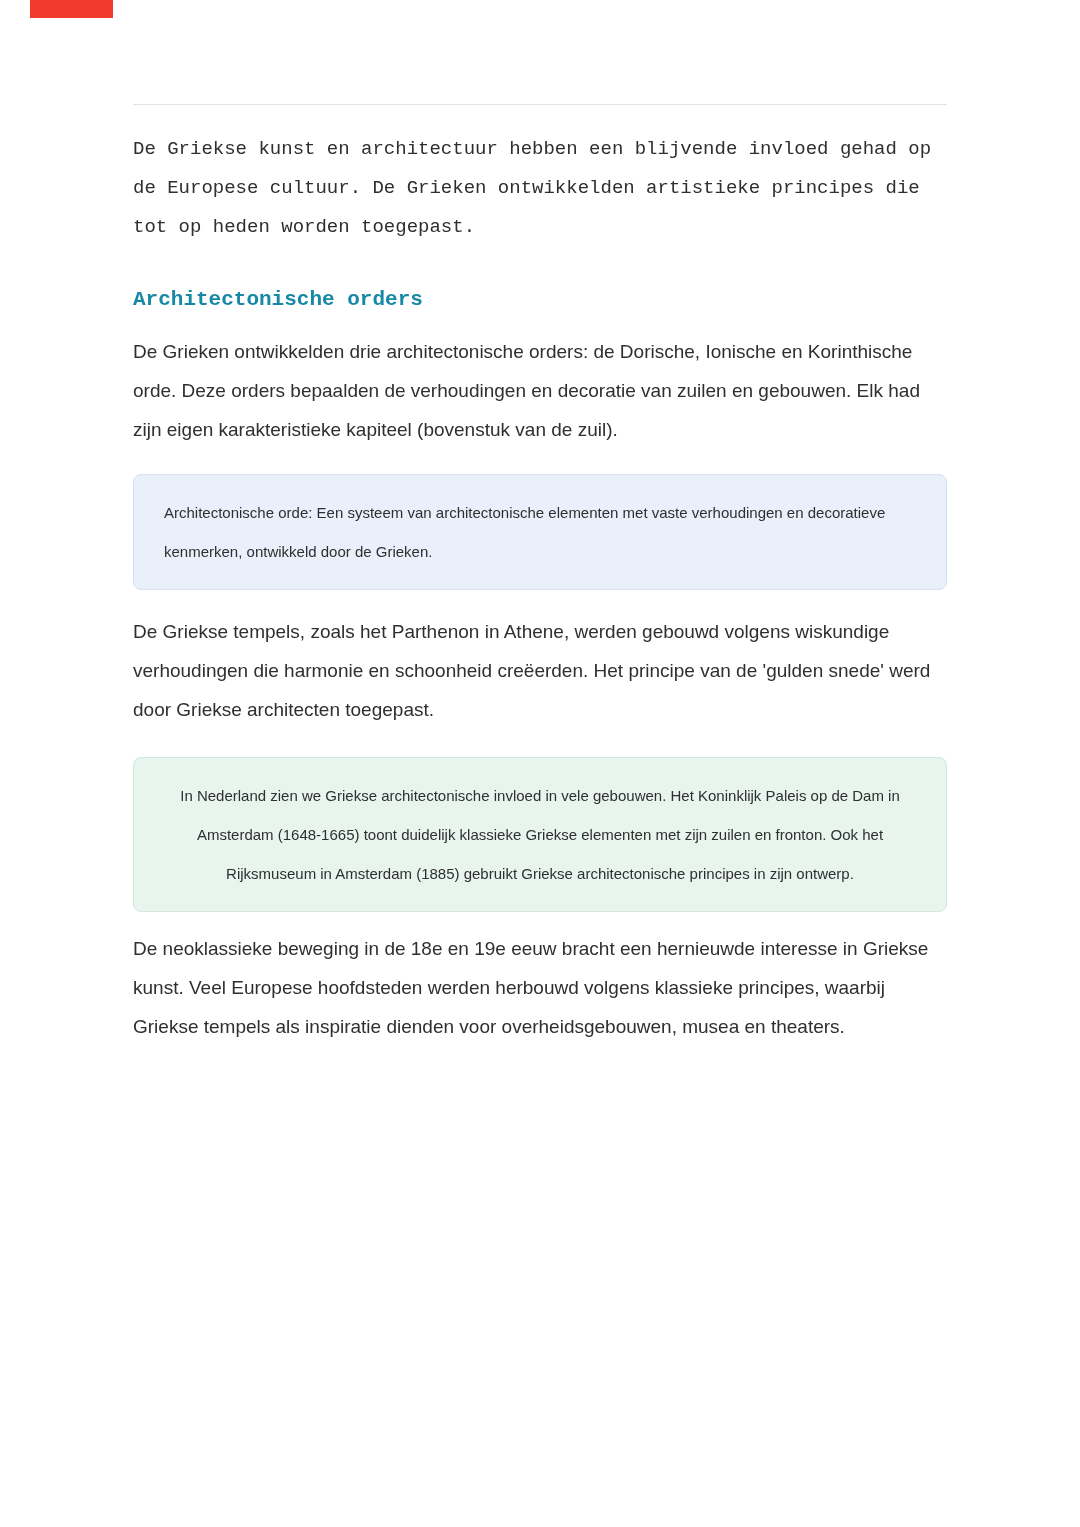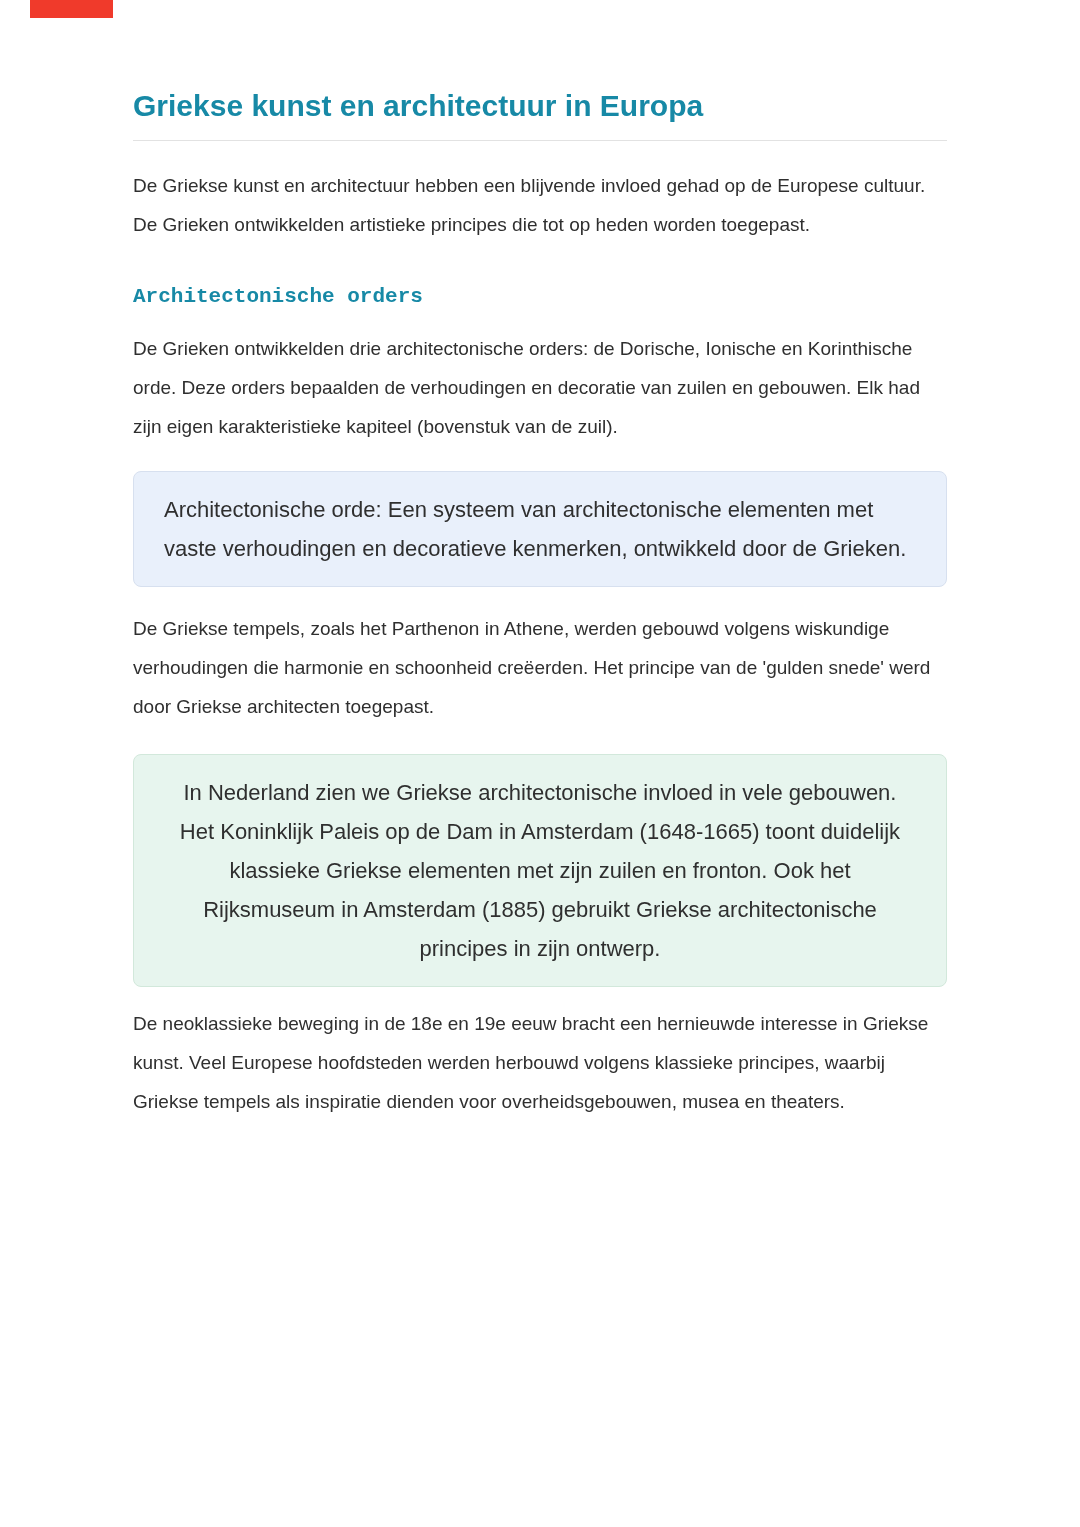--- a/index.html
+++ b/index.html
@@ -48,34 +48,34 @@
     border:none;
     border-top:1px solid var(--divider);
     height:0;
     width:100%;
   }
   p.body-para{
     font-size:19px;
     line-height:39px;
     color:var(--body-text);
   }
-  .para-intro{margin-top:25px;}
+  .para-intro{margin-top:25px;font-family:Liberation Mono, monospace;}
   h2.section-heading{
     margin-top:40px;
     font-size:21px;
     line-height:25px;
     font-weight:bold;
     color:var(--accent);
     font-family:Liberation Mono, monospace;
   }
   .para-orders{margin-top:20px;}
   .callout{
     border-radius:8px;
     padding:18px 30px;
-    font-size:22px;
+    font-size:15px;
     line-height:39px;
   }
   .callout-definition{
     margin-top:25px;
     background:var(--definition-box-bg);
     border:1px solid var(--definition-box-border);
   }
   .para-temples{margin-top:22px;}
   .callout-info{
     margin-top:28px;
@@ -85,21 +85,20 @@
   }
   .para-neoclassical{margin-top:17px;}
 </style>
 </head>
 <body>
 
 <div class="marker"></div>
 
 <main class="page">
 
-  <h1 class="doc-title">Griekse kunst en architectuur in Europa</h1>
 
   <hr class="divider">
 
   <p class="body-para para-intro">De Griekse kunst en architectuur hebben een blijvende invloed gehad op de Europese cultuur. De Grieken ontwikkelden artistieke principes die tot op heden worden toegepast.</p>
 
   <h2 class="section-heading">Architectonische orders</h2>
 
   <p class="body-para para-orders">De Grieken ontwikkelden drie architectonische orders: de Dorische, Ionische en Korinthische orde. Deze orders bepaalden de verhoudingen en decoratie van zuilen en gebouwen. Elk had zijn eigen karakteristieke kapiteel (bovenstuk van de zuil).</p>
 
   <div class="callout callout-definition">

